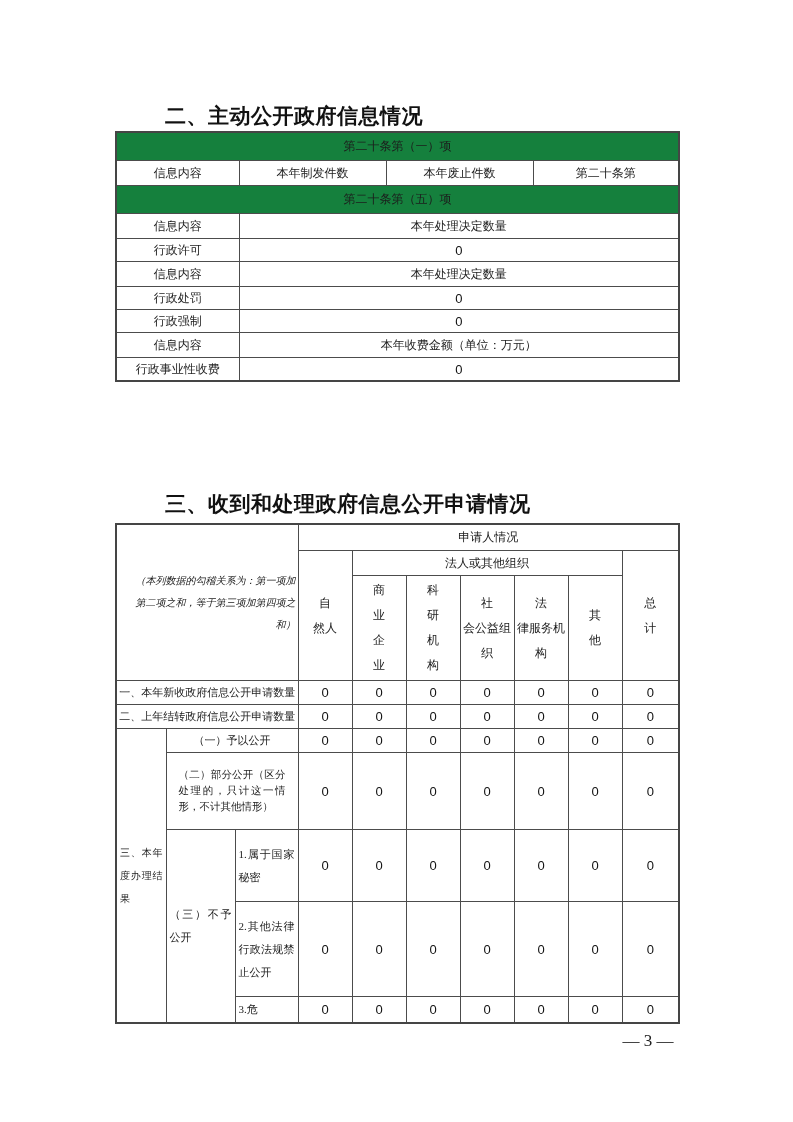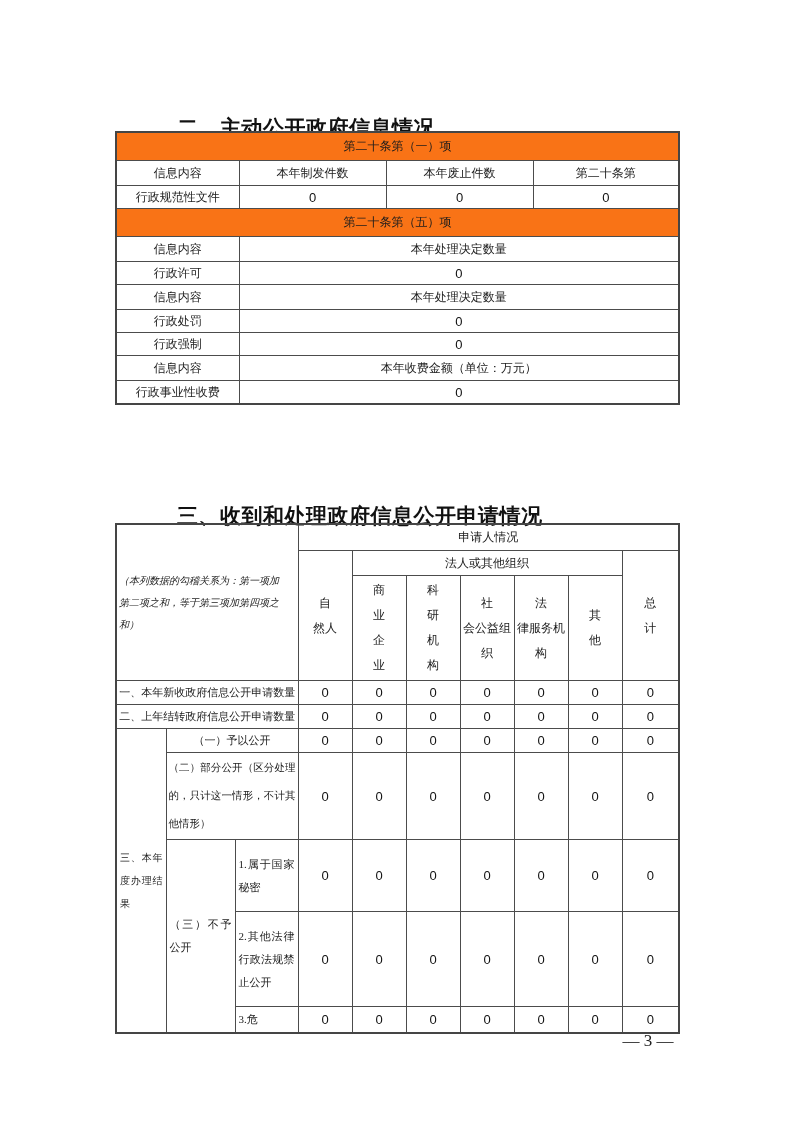--- a/index.html
+++ b/index.html
@@ -1,75 +1,75 @@
 <!DOCTYPE html>
 <html><head>
 <meta charset="utf-8">
 <style>
   html,body{margin:0;padding:0;}
   body{
     width:793px;height:1122px;background:#ffffff;position:relative;
     font-family:"Liberation Serif","DejaVu Serif",serif;color:#1c1c1c;
   }
   .sec-title{
-    position:absolute;left:161px;margin:16px;
+    position:absolute;left:161px;margin:4px;
     font-family:"Liberation Sans","DejaVu Sans",sans-serif;
     font-weight:bold;font-size:21px;line-height:24px;color:#111;
     letter-spacing:0.5px;white-space:nowrap;
   }
   #title2{top:100px;}
   #title3{top:488px;}
   table{
     position:absolute;left:115px;width:563px;
     border-collapse:collapse;table-layout:fixed;
     border:2px solid #454545;
   }
   #table1{top:131px;}
   #table2{top:523px;}
   td{
     border:1px solid #4c4c4c;text-align:center;vertical-align:middle;
     font-size:12px;padding:0;overflow:hidden;
   }
   
-  .band{background:#f97316;}
+  .band{background:#15803d;}
   #table1 .band td{height:27px;}
   #table1 .hd td{height:24px;}
   #table1 .rw td{height:22px;}
   td.num{
     font-family:"Liberation Sans","DejaVu Sans",sans-serif;
     font-size:13px;color:#111;
   }
   
   #table2 .rA td{height:25px;}
   #table2 .rB td{height:24px;}
   #table2 .rC td{height:104px;}
   #table2 .rd td{height:23px;}
   #table2 .rp td{height:74px;}
   #table2 .rg1 td{height:69px;}
   #table2 .rg2 td{height:92px;}
   #table2 .rg3 td{height:21px;}
   td.corner{
     font-style:italic;font-size:10px;line-height:22px;
-    white-space:pre-line;text-align:left;padding:5px 2px;margin-left:44px;
+    white-space:pre-line;text-align:right;padding:5px 2px;margin-left:44px;
   }
   td.vh{white-space:pre-line;line-height:25px;font-size:12px;}
   td.ah{font-size:12px;}
   td.rl{font-size:11px;white-space:nowrap;}
   td.gj{
     text-align:justify;text-justify:inter-ideograph;
     font-size:11px;line-height:23px;padding:1px 3px;vertical-align:middle;margin-left:15px;
   }
   td.gv{
     text-align:justify;text-justify:inter-ideograph;
     font-size:10px;line-height:23px;padding:0 3px;
   }
   td.gc{font-size:11px;margin-top:28px;}
   td.gp{
     text-align:justify;text-justify:inter-ideograph;
-    font-size:10.5px;line-height:28px;padding:1px 2px;
+    font-size:10.5px;line-height:16px;padding:1px 12px;
   }
   #pagenum{
     position:absolute;left:596px;top:1031px;width:104px;
     text-align:center;font-size:17px;color:#222;
     font-family:"Liberation Serif","DejaVu Serif",serif;
   }
 </style>
 </head>
 <body>
 
@@ -84,26 +84,20 @@
     </colgroup>
   <tbody>
       <tr class="band">
         <td colspan="4">第二十条第（一）项</td>
       </tr>
   <tr class="hd">
     <td>信息内容</td>
     <td>本年制发件数</td>
     <td>本年废止件数</td>
     <td>第二十条第</td>
-  </tr>
-  <tr class="rw">
-    <td>行政规范性文件</td>
-    <td class="num">0</td>
-    <td class="num">0</td>
-    <td class="num">0</td>
   </tr>
   <tr class="band">
         <td colspan="4">第二十条第（五）项</td>
       </tr>
   <tr class="hd">
     <td>信息内容</td>
     <td colspan="3">本年处理决定数量</td>
   </tr>
   <tr class="rw">
     <td>行政许可</td>

